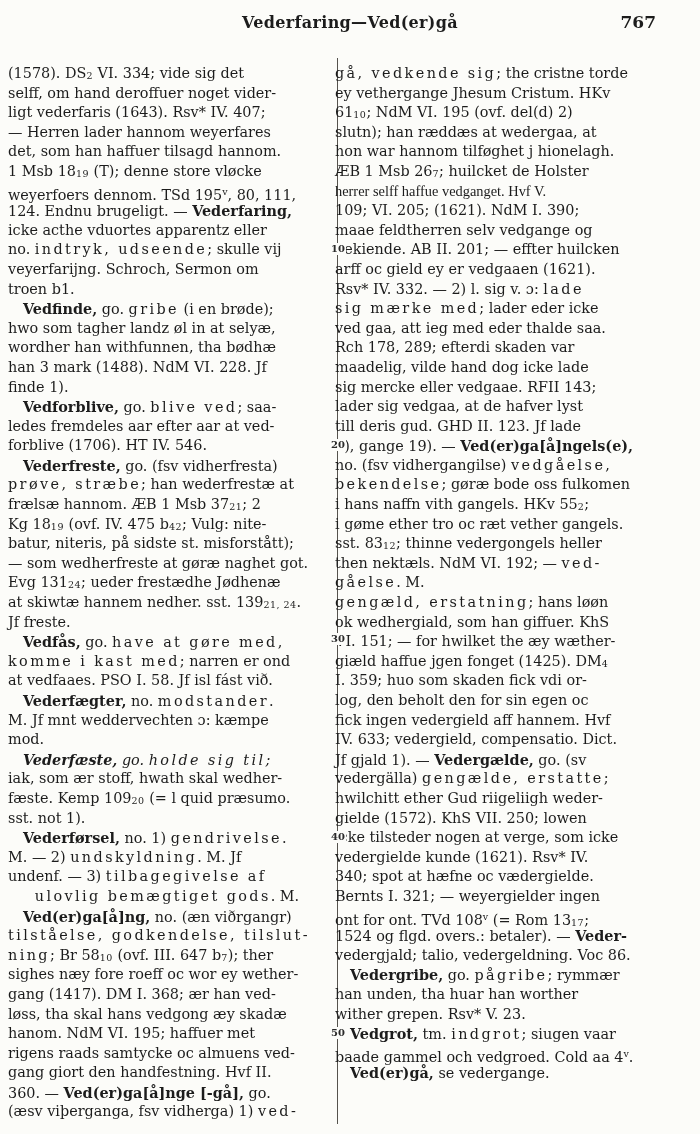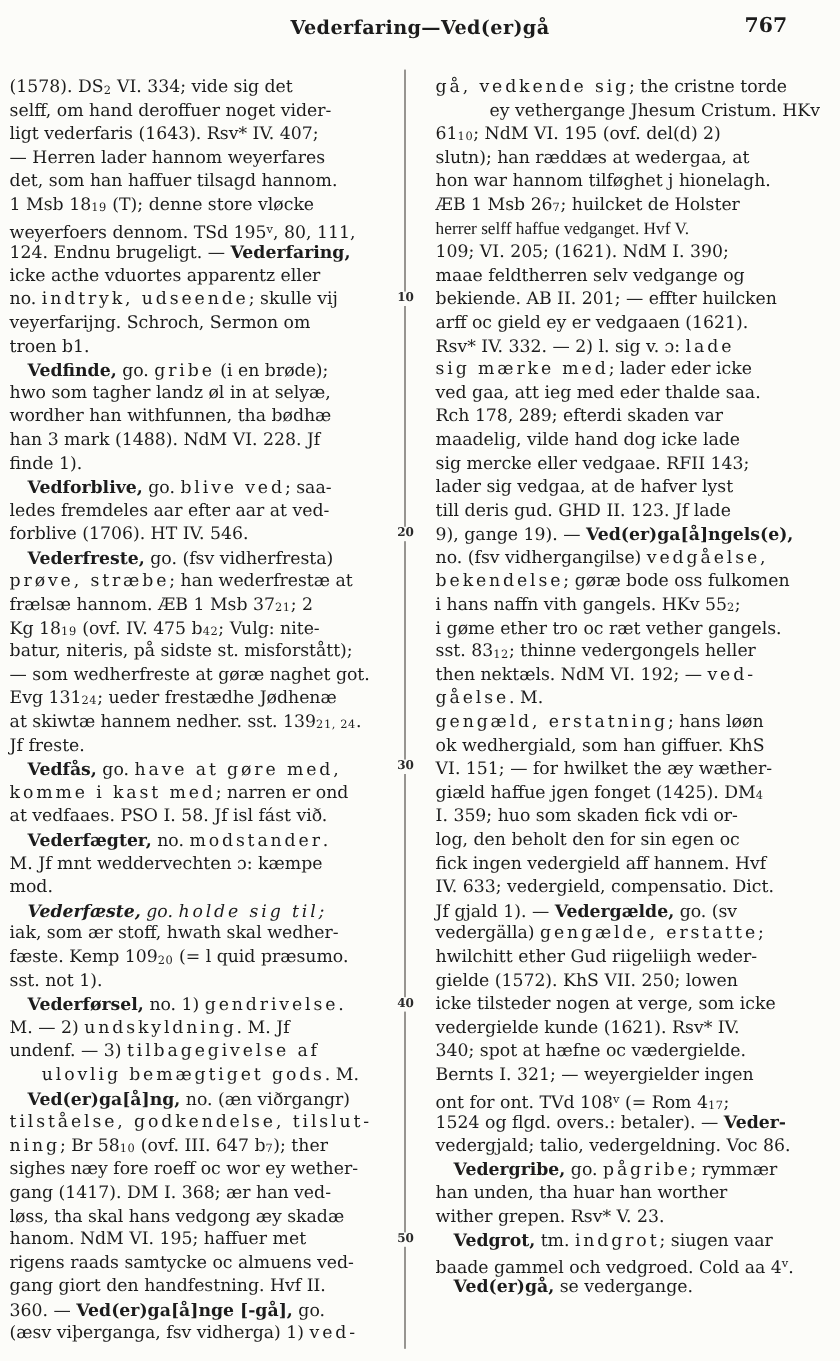--- a/index.html
+++ b/index.html
@@ -18,21 +18,21 @@
     font-weight:bold;font-size:17px;
   }
   .divider{
     position:absolute;left:337px;top:58px;width:1px;height:1066px;
     background:#55524d;
   }
   .col{
     position:absolute;top:64px;font-size:14.4px;
   }
   #col-left{left:8px;width:318px;}
-  #col-right{left:363px;width:334px;}
+  #col-right{left:335px;width:334px;}
   .line{
     height:19.6px;line-height:19.6px;white-space:nowrap;text-align:left;
   }
   .line.ind{text-indent:15px;}
   .sb{font-weight:bold;}
   .sg{letter-spacing:2.4px;}
   .ssub{font-size:9.5px;vertical-align:-1px;letter-spacing:.5px;}
   .ssup{font-size:9.5px;vertical-align:4.5px;}
   .gutter-num{
     position:absolute;left:338px;transform:translateX(-50%);
@@ -98,21 +98,21 @@
       <div class="line" style="word-spacing: 0px;"><span>gang (1417). DM I. 368; ær han ved-</span></div>
       <div class="line" style="word-spacing: 0px;"><span>løss, tha skal hans vedgong æy skadæ</span></div>
       <div class="line" style="word-spacing: 0px;"><span>hanom. NdM VI. 195; haffuer met</span></div>
       <div class="line" style="word-spacing: 0px;"><span>rigens raads samtycke oc almuens ved-</span></div>
       <div class="line" style="word-spacing: 0px;"><span>gang giort den handfestning. Hvf II.</span></div>
       <div class="line" style="word-spacing: 0px;"><span>360. — </span><span class="sb">Ved(er)ga[å]nge [-gå],</span><span> go.</span></div>
       <div class="line" style="word-spacing: 0px;"><span>(æsv viþerganga, fsv vidherga) 1) </span><span class="sg">ved-</span></div>
     </div>
   <div class="col" id="col-right">
       <div class="line" style="word-spacing: 0px;"><span class="sg">gå, vedkende sig</span><span>; the cristne torde</span></div>
-      <div class="line" style="word-spacing: 0px; margin-left: 45px;"><span>ey vethergange Jhesum Cristum. HKv</span></div>
+      <div class="line" style="word-spacing: 0px;"><span>ey vethergange Jhesum Cristum. HKv</span></div>
       <div class="line" style="word-spacing: 0px;"><span>61</span><span class="ssub">10</span><span>; NdM VI. 195 (ovf. del(d) 2)</span></div>
       <div class="line" style="word-spacing: 0px;"><span>slutn); han ræddæs at wedergaa, at</span></div>
       <div class="line" style="word-spacing: 0px;"><span>hon war hannom tilføghet j hionelagh.</span></div>
       <div class="line" style="word-spacing: 0px;"><span>ÆB 1 Msb 26</span><span class="ssub">7</span><span>; huilcket de Holster</span></div>
       <div class="line" style="word-spacing: 0px; font-family: Liberation Serif, serif;"><span>herrer selff haffue vedganget. Hvf V.</span></div>
       <div class="line" style="word-spacing: 0px;"><span>109; VI. 205; (1621). NdM I. 390;</span></div>
       <div class="line" style="word-spacing: 0px;"><span>maae feldtherren selv vedgange og</span></div>
       <div class="line" style="word-spacing: 0px;"><span>bekiende. AB II. 201; — effter huilcken</span></div>
       <div class="line" style="word-spacing: 0px;"><span>arff oc gield ey er vedgaaen (1621).</span></div>
       <div class="line" style="word-spacing: 0px;"><span>Rsv* IV. 332. — 2) l. sig v. ɔ: </span><span class="sg">lade</span></div>
@@ -140,21 +140,21 @@
       <div class="line" style="word-spacing: 0px;"><span>fick ingen vedergield aff hannem. Hvf</span></div>
       <div class="line" style="word-spacing: 0px;"><span>IV. 633; vedergield, compensatio. Dict.</span></div>
       <div class="line" style="word-spacing: 0px;"><span>Jf gjald 1). — </span><span class="sb">Vedergælde,</span><span> go. (sv</span></div>
       <div class="line" style="word-spacing: 0px;"><span>vedergälla) </span><span class="sg">gengælde, erstatte</span><span>;</span></div>
       <div class="line" style="word-spacing: 0px;"><span>hwilchitt ether Gud riigeliigh weder-</span></div>
       <div class="line" style="word-spacing: 0px;"><span>gielde (1572). KhS VII. 250; lowen</span></div>
       <div class="line" style="word-spacing: 0px;"><span>icke tilsteder nogen at verge, som icke</span></div>
       <div class="line" style="word-spacing: 0px;"><span>vedergielde kunde (1621). Rsv* IV.</span></div>
       <div class="line" style="word-spacing: 0px;"><span>340; spot at hæfne oc vædergielde.</span></div>
       <div class="line" style="word-spacing: 0px;"><span>Bernts I. 321; — weyergielder ingen</span></div>
-      <div class="line" style="word-spacing: 0px;"><span>ont for ont. TVd 108</span><span class="ssup">v</span><span> (= Rom 4</span><span class="ssub">17</span><span>;</span></div>
+      <div class="line" style="word-spacing: 0px;"><span>ont for ont. TVd 108</span><span class="ssup">v</span><span> (= Rom 13</span><span class="ssub">17</span><span>;</span></div>
       <div class="line" style="word-spacing: 0px;"><span>1524 og flgd. overs.: betaler). — </span><span class="sb">Veder-</span></div>
       <div class="line" style="word-spacing: 0px;"><span>vedergjald; talio, vedergeldning. Voc 86.</span></div>
       <div class="line ind" style="word-spacing: 0px;"><span class="sb">Vedergribe,</span><span> go. </span><span class="sg">pågribe</span><span>; rymmær</span></div>
       <div class="line" style="word-spacing: 0px;"><span>han unden, tha huar han worther</span></div>
       <div class="line end"><span>wither grepen. Rsv* V. 23.</span></div>
       <div class="line ind" style="word-spacing: 0px;"><span class="sb">Vedgrot,</span><span> tm. </span><span class="sg">indgrot</span><span>; siugen vaar</span></div>
       <div class="line" style="word-spacing: 0px;"><span>baade gammel och vedgroed. Cold aa 4</span><span class="ssup">v</span><span>.</span></div>
       <div class="line ind end"><span class="sb">Ved(er)gå,</span><span> se vedergange.</span></div>
     </div>
   <div id="gutter">

